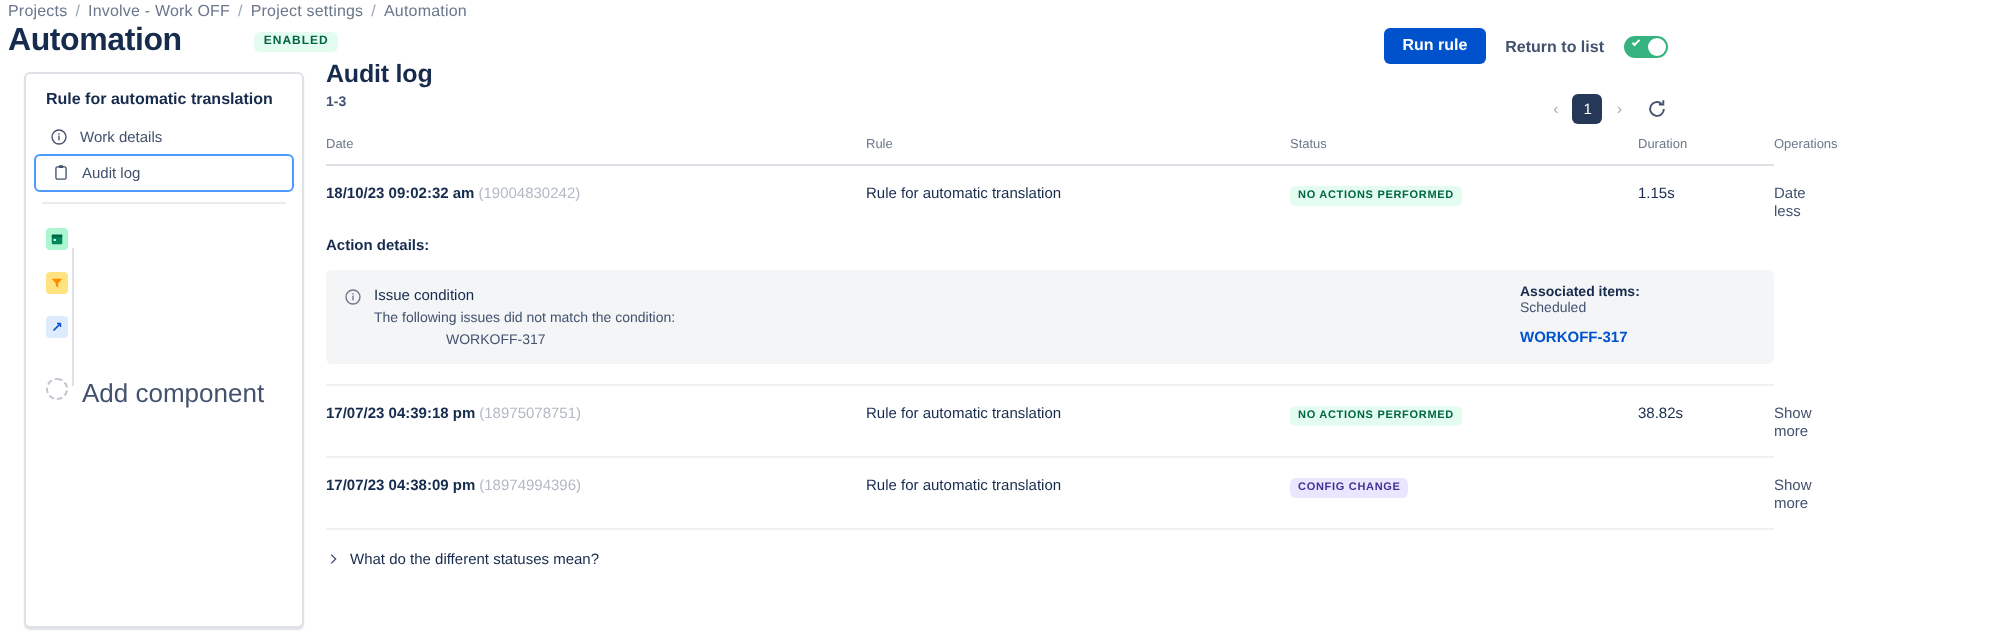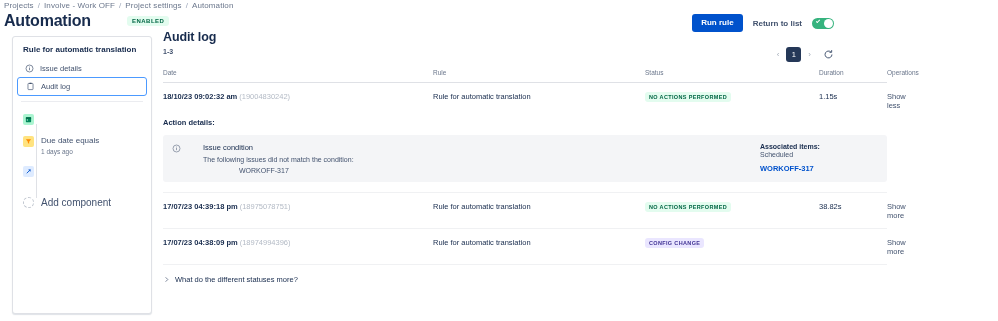--- a/index.html
+++ b/index.html
@@ -85,21 +85,21 @@
   .chain-badge.add  { background: #fff; border: 1px dashed #c1c7d0; border-radius: 50%; }
   .chain-body { flex: 1; min-width: 0; }
   .chain-label { font-size: 8px; color: #42526e; line-height: 1.25; }
   .chain-sub { font-size: 6.5px; color: #6b778c; margin-top: 2px; }
   .lozenge {
     display: inline-block; margin-top: 3px; font-size: 5.5px; font-weight: 700;
     letter-spacing: .4px; color: #ffffff; background: #42526e;
     padding: 2px 4px; border-radius: 2px;
   }
   .add-row { padding-top: 14px; }
-  .add-row .chain-label { font-size: 10px; color: #42526e; }
+  .add-row .chain-label { font-size: 13px; color: #42526e; }
 
   
   .audit { position: absolute; left: 163px; top: 30px; right: 2px; }
   .audit-title { font-size: 12.5px; font-weight: 700; color: #172b4d; letter-spacing: -.1px; }
   .audit-count { font-size: 7px; font-weight: 700; color: #42526e; margin-top: 4px; }
 
   .pager { position: absolute; right: 2px; top: 17px; display: flex; align-items: center; gap: 5px; }
   .pg-arrow { font-size: 8px; color: #a5adba; cursor: pointer; padding: 0 2px; user-select: none; }
   .pg-num {
     width: 15px; height: 15px; background: #253858; color: #fff; border-radius: 3px;
@@ -134,21 +134,21 @@
   .dur { color: #172b4d; }
   .op-link { color: #42526e; font-size: 7.5px; cursor: pointer; text-decoration: none; }
 
   
   .details-cell { padding-top: 0 !important; padding-bottom: 10px !important; }
   .details-title { font-size: 7.5px; font-weight: 700; color: #172b4d; margin-bottom: 8px; }
   .details-box {
     background: #f4f5f7; border-radius: 3px; padding: 8px 9px;
     display: flex; justify-content: space-between; gap: 12px;
   }
-  .cond-left { display: flex; gap: 22px; }
+  .cond-left { display: flex; gap: 6px; }
   .cond-title { font-size: 7.5px; color: #172b4d; }
   .cond-desc { font-size: 7px; color: #42526e; margin-top: 4px; }
   .cond-key { font-size: 7px; color: #42526e; margin-top: 4px; margin-left: 36px; }
   .assoc { text-align: left; min-width: 118px; }
   .assoc-title { font-size: 7px; font-weight: 700; color: #172b4d; }
   .assoc-sub { font-size: 7px; color: #42526e; margin-top: 1px; }
   .assoc-link { font-size: 7.5px; font-weight: 700; color: #0052cc; text-decoration: none; display: inline-block; margin-top: 6px; cursor: pointer; }
 
   .faq { display: flex; align-items: center; gap: 5px; margin-top: 10px; cursor: pointer; }
   .faq-text { font-size: 7.5px; color: #172b4d; }
@@ -184,21 +184,21 @@
 
   <div class="rule-panel">
     <div class="rule-panel-title">Rule for automatic translation</div>
 
     <div class="nav-item">
       <svg class="nav-icon" viewBox="0 0 16 16">
         <circle cx="8" cy="8" r="6.2" fill="none" stroke="#42526e" stroke-width="1.2"></circle>
         <rect x="7.4" y="6.8" width="1.2" height="4.2" fill="#42526e"></rect>
         <rect x="7.4" y="4.6" width="1.2" height="1.3" fill="#42526e"></rect>
       </svg>
-      <span>Issue details</span>
+      <span>Work details</span>
     </div>
 
     <div class="nav-item selected">
       <svg class="nav-icon" viewBox="0 0 16 16">
         <rect x="3.5" y="2.5" width="9" height="11" rx="1.2" fill="none" stroke="#42526e" stroke-width="1.2"></rect>
         <rect x="6" y="1.2" width="4" height="2.4" rx=".7" fill="#42526e"></rect>
       </svg>
       <span>Audit log</span>
     </div>
 
@@ -216,24 +216,20 @@
           </svg>
         </span>
       </div>
 
       <div class="chain-item">
         <span class="chain-badge cond">
           <svg width="7" height="7" viewBox="0 0 16 16">
             <path d="M2 3h12l-4.6 5.4V13L6.6 11.4V8.4z" fill="#ff8b00"></path>
           </svg>
         </span>
-        <div class="chain-body">
-          <div class="chain-label">Due date equals</div>
-          <div class="chain-sub">1 days ago</div>
-        </div>
       </div>
 
       <div class="chain-item">
         <span class="chain-badge then">
           <svg width="7" height="7" viewBox="0 0 16 16">
             <path d="M4 12L12 4" stroke="#0052cc" stroke-width="2" fill="none"></path>
             <path d="M12 4h-4M12 4v4" stroke="#0052cc" stroke-width="1.6" fill="none"></path>
           </svg>
         </span>
       </div>
@@ -283,21 +279,21 @@
           <td>
             <span class="rule-name">Rule for automatic translation</span>
           </td>
           <td>
             <span class="badge green">NO ACTIONS PERFORMED</span>
           </td>
           <td>
             <span class="dur">1.15s</span>
           </td>
           <td>
-            <a class="op-link">Show less</a>
+            <a class="op-link">Date less</a>
           </td>
         </tr>
 
         <tr class="log-row">
           <td class="details-cell" colspan="5">
             <div class="details-title">Action details:</div>
             <div class="details-box">
               <div>
                 <div class="cond-left">
                   <svg width="9" height="9" viewBox="0 0 16 16" style="margin-top:1px;flex:none">
@@ -356,17 +352,17 @@
             <a class="op-link">Show more</a>
           </td>
         </tr>
       </tbody>
     </table>
 
     <div class="faq">
       <svg width="7" height="7" viewBox="0 0 16 16">
         <path d="M6 3l5 5-5 5" fill="none" stroke="#42526e" stroke-width="1.6"></path>
       </svg>
-      <span class="faq-text">What do the different statuses more?</span>
+      <span class="faq-text">What do the different statuses mean?</span>
     </div>
   </div>
 
 </div>
 
 </body></html>

